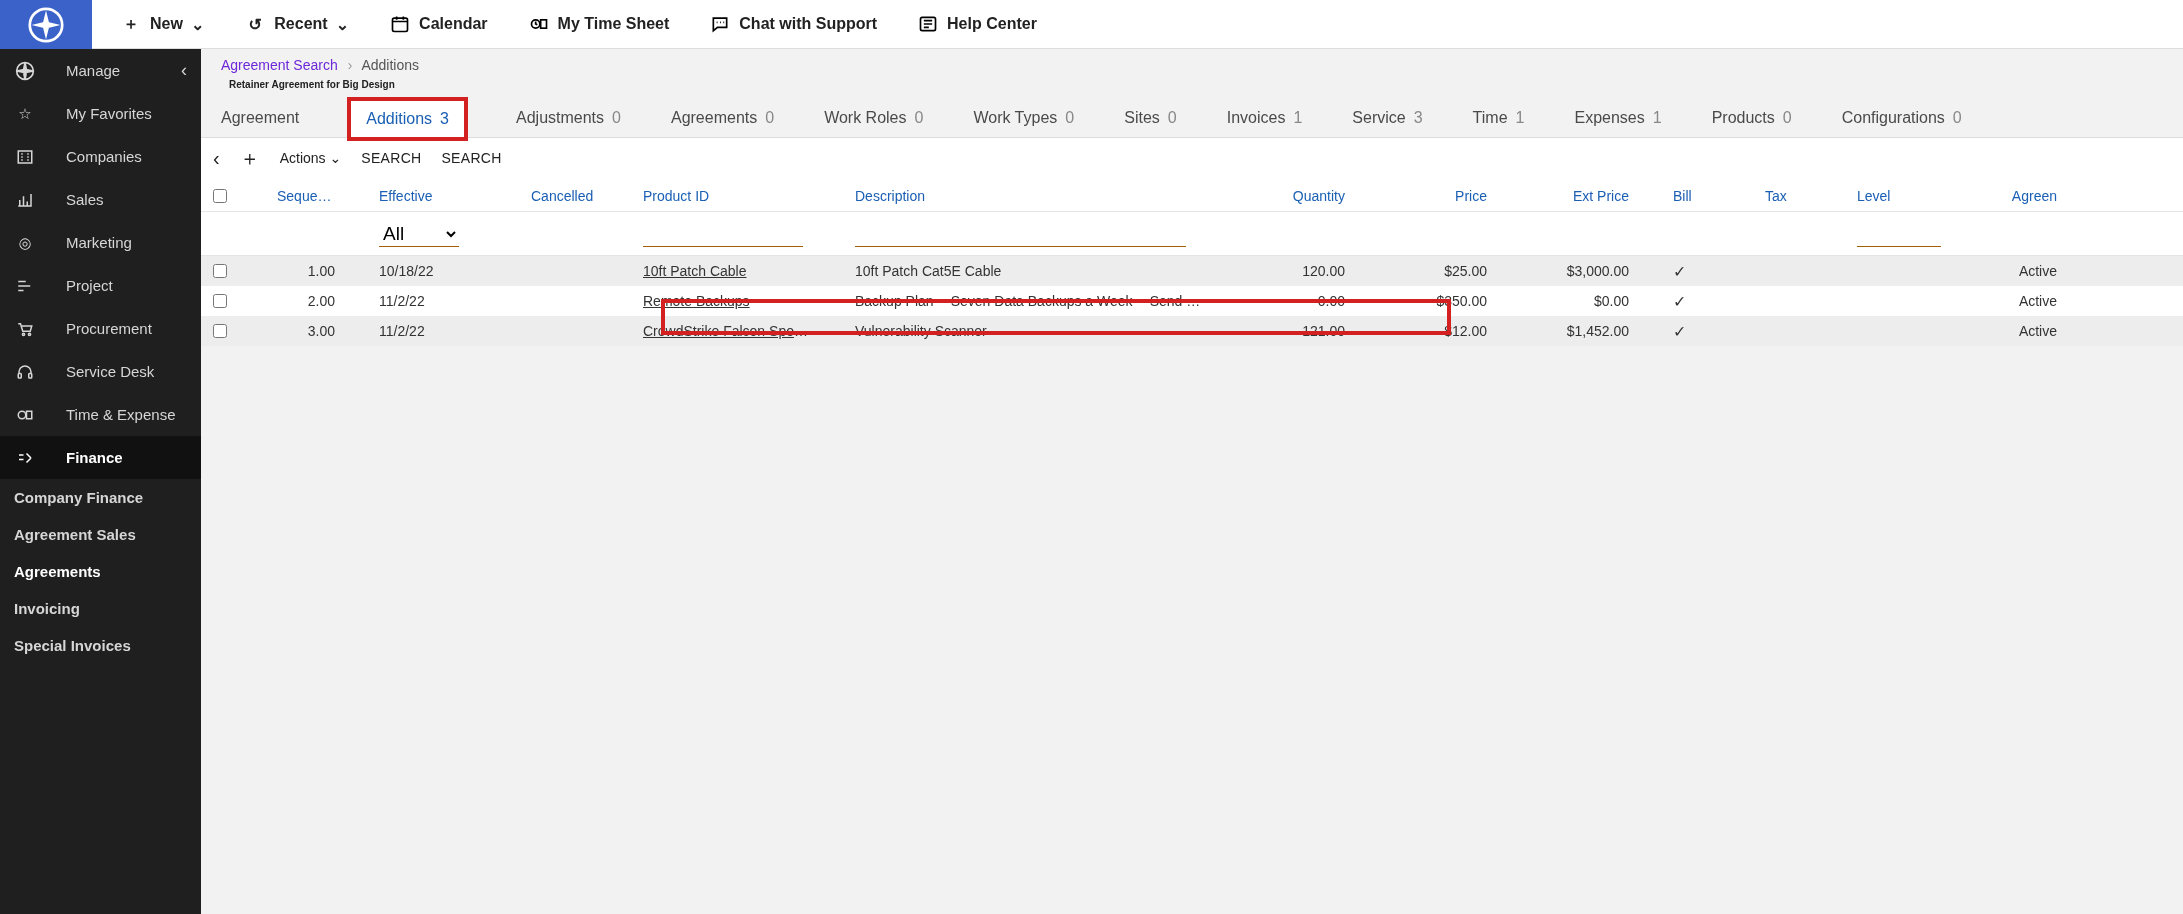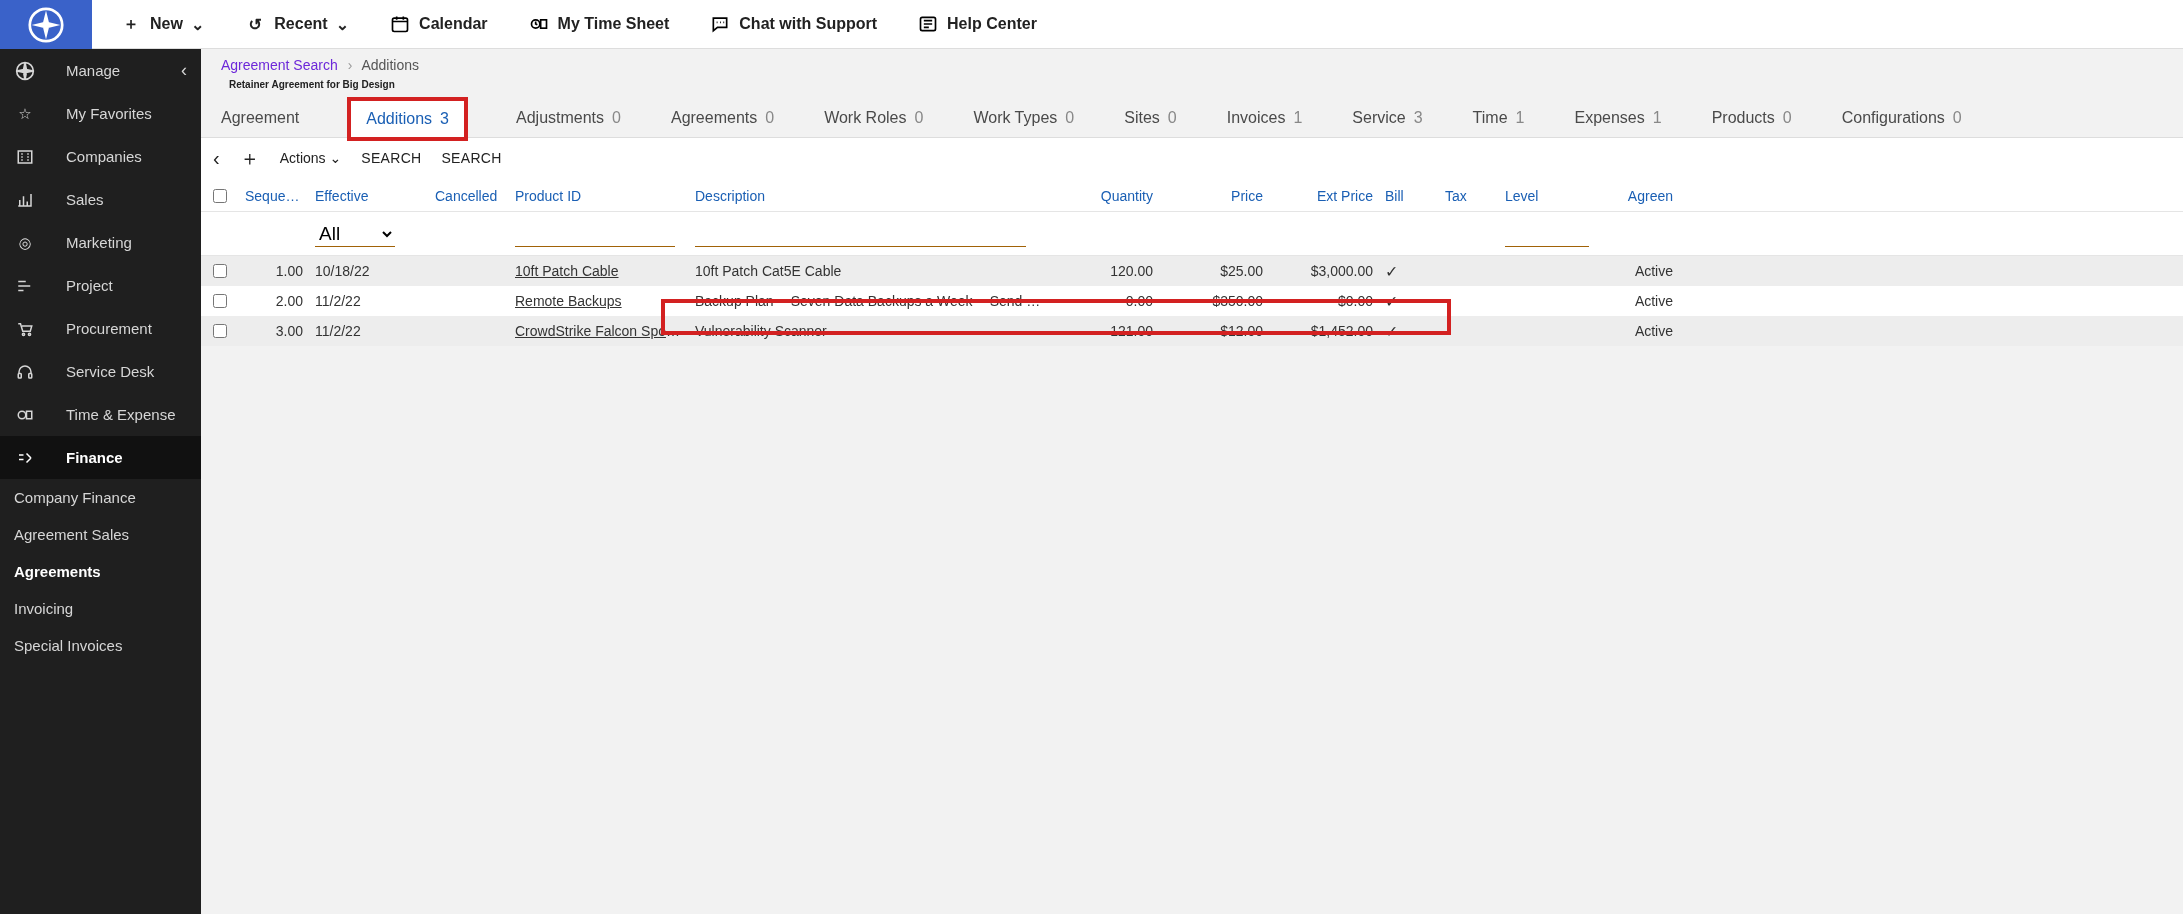--- a/index.html
+++ b/index.html
@@ -6,21 +6,21 @@
 body { width:2183px; height:914px; background:#fff; overflow:hidden; font-size:14px; color:#222; }
 
 
 .sidebar { position:absolute; left:0; top:0; width:201px; height:914px; background:#1f1f1f; color:#d6d6d6; }
 .logo { width:92px; height:49px; background:#3a62c9; display:flex; align-items:center; justify-content:center; }
 .logo svg { width:36px; height:36px; }
 .side-item { display:flex; align-items:center; gap:30px; padding:0 14px; height:43px; cursor:pointer; font-size:15px; }
 .side-item .icon { width:22px; display:flex; justify-content:center; }
 .side-item.manage { justify-content:space-between; }
 .side-item.active-parent { background:#111; font-weight:bold; color:#fff; }
-.sub-item { padding:10px 14px; font-size:15px; cursor:pointer; }
+.sub-item { padding:10px 14px; font-size:15px; cursor:pointer;font-weight:bold; }
 .sub-item.active { color:#fff; font-weight:bold; }
 .side-label { flex:1; }
 
 
 .topbar { position:absolute; left:92px; top:0; right:0; height:49px; background:#fff; border-bottom:1px solid #ddd; display:flex; align-items:center; gap:40px; padding-left:28px; }
 .tbtn { display:flex; align-items:center; gap:8px; font-size:16px; font-weight:bold; cursor:pointer; }
 .tbtn .ticon { width:22px; height:22px; display:flex; align-items:center; justify-content:center; }
 .caret-up-handle { position:absolute; right:180px; top:42px; font-size:18px; }
 
 
@@ -39,21 +39,21 @@
 .tab.sel .count { color:#1a5fb4; }
 .tab.highlight-box { outline:4px solid #d32121; outline-offset:-2px; }
 
 
 .toolbar { display:flex; align-items:center; gap:20px; padding:6px 12px; background:#fff; height:40px;}
 .tool { font-size:14px; cursor:pointer; display:flex; align-items:center; gap:4px; }
 .tool.strong { letter-spacing:.3px; }
 
 
 .table-wrap { background:#fff; }
-.thead,.trow,.filter-row { display:grid; grid-template-columns:38px 70px 120px 80px 180px 360px 110px 110px 110px 60px 60px 100px 80px; align-items:center; height:34px; }
+.thead,.trow,.filter-row { display:grid; grid-template-columns:38px 70px 120px 80px 180px 360px 110px 110px 110px 60px 60px 100px 80px; align-items:center; height:34px;gap:32px; }
 .thead { color:#1a5fb4; border-bottom:1px solid #e5e5e5; padding-top:2px; font-size:14px;}
 .thead .hcell,.trow .cell,.filter-row .fcell { padding:0 6px; white-space:nowrap; overflow:hidden; text-overflow:ellipsis; }
 .filter-row { height:44px; border-bottom:1px solid #e5e5e5;}
 .filter-row select,.filter-row input { height:26px; border:none; border-bottom:1px solid #a16207; background:transparent; width:95%; font-size:19px;}
 .filter-row select { width:80px; }
 .trow { height:30px; font-size:14px; color:#333;}
 .trow:nth-child(odd){ background:#ededed; }
 .trow .pid { color:#333; text-decoration:underline; cursor:pointer;}
 .num { text-align:right; }
 .chk { display:flex; justify-content:center;}

